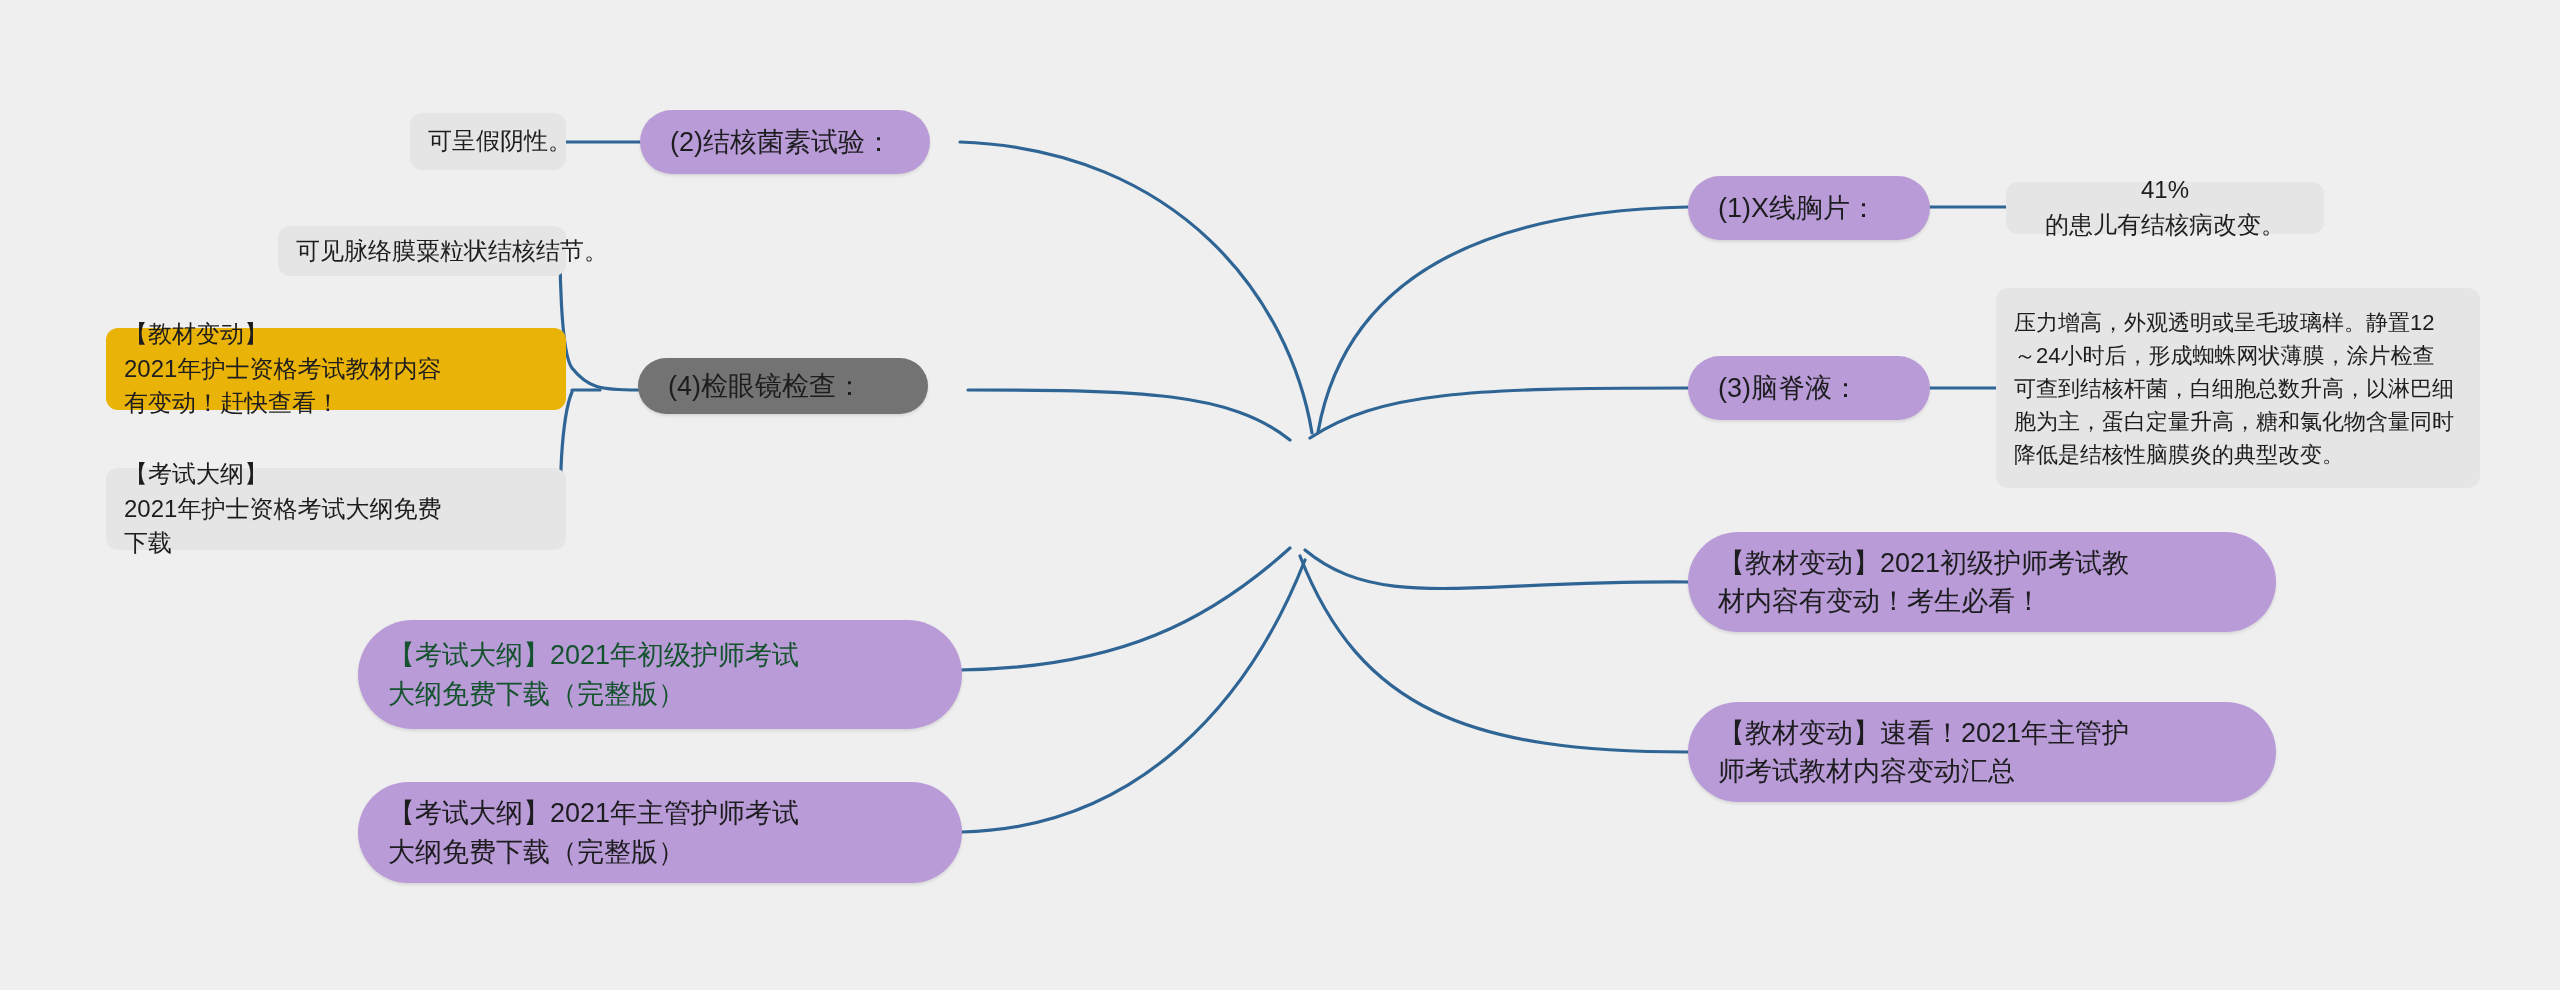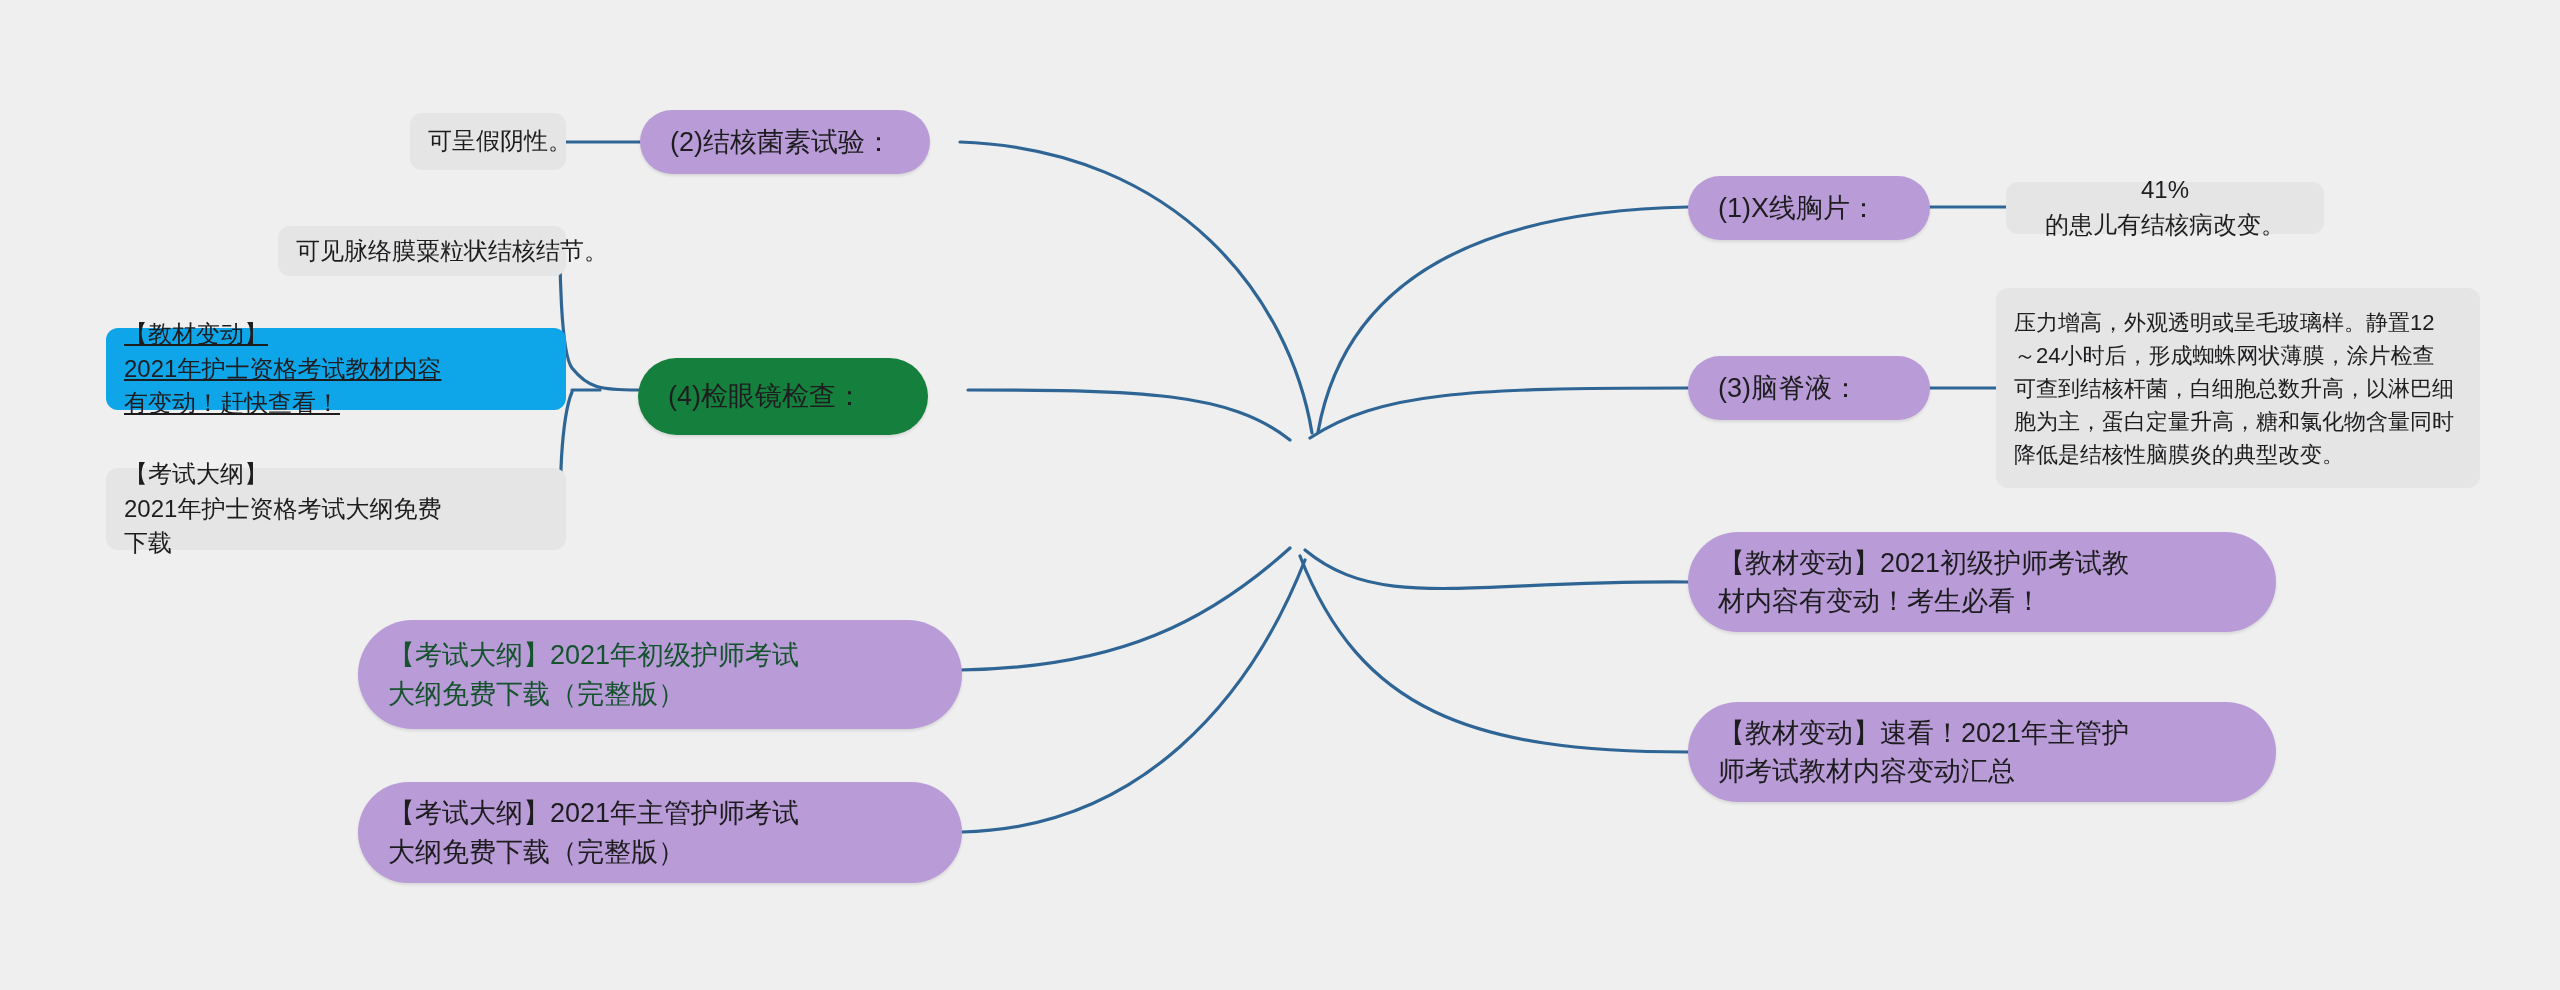--- a/index.html
+++ b/index.html
@@ -114,28 +114,28 @@
   </svg>
 
 
   <div class="node branch" style="left: 640px; top: 110px; width: 290px; height: 64px; background: rgb(185, 155, 216); color: rgb(29, 29, 31);">
     <span class="nlabel">(2)结核菌素试验：</span>
   </div>
   <div class="node leaf center-text" style="left: 410px; top: 113px; width: 156px; height: 57px; background: rgb(229, 229, 230); color: rgb(29, 29, 31);">
     <span class="nlabel">可呈假阴性。</span>
   </div>
 
-  <div class="node branch" style="left: 638px; top: 358px; width: 290px; height: 77px; background: #15803d; color: rgb(29, 29, 31);">
+  <div class="node branch" style="left: 638px; top: 358px; width: 290px; height: 56px; background: #737373; color: rgb(29, 29, 31);">
     <span class="nlabel">(4)检眼镜检查：</span>
   </div>
   <div class="node leaf center-text" style="left: 278px; top: 226px; width: 288px; height: 50px; background: rgb(229, 229, 230); color: rgb(29, 29, 31);">
     <span class="nlabel">可见脉络膜粟粒状结核结节。</span>
   </div>
 
-  <div class="node leaf" style="left: 106px; top: 328px; width: 460px; height: 82px; background: #0ea5e9; color: rgb(29, 29, 31); text-decoration: underline;">
+  <div class="node leaf" style="left: 106px; top: 328px; width: 460px; height: 82px; background: #eab308; color: rgb(29, 29, 31);">
     <span class="nlabel">【教材变动】2021年护士资格考试教材内容
 有变动！赶快查看！</span>
   </div>
   <div class="node leaf" style="left: 106px; top: 468px; width: 460px; height: 82px; background: rgb(229, 229, 230); color: rgb(29, 29, 31);">
     <span class="nlabel">【考试大纲】2021年护士资格考试大纲免费
 下载</span>
   </div>
 
   <div class="node branch" style="left: 358px; top: 620px; width: 604px; height: 109px; background: rgb(185, 155, 216); color: #14532d;">
     <span class="nlabel">【考试大纲】2021年初级护师考试

